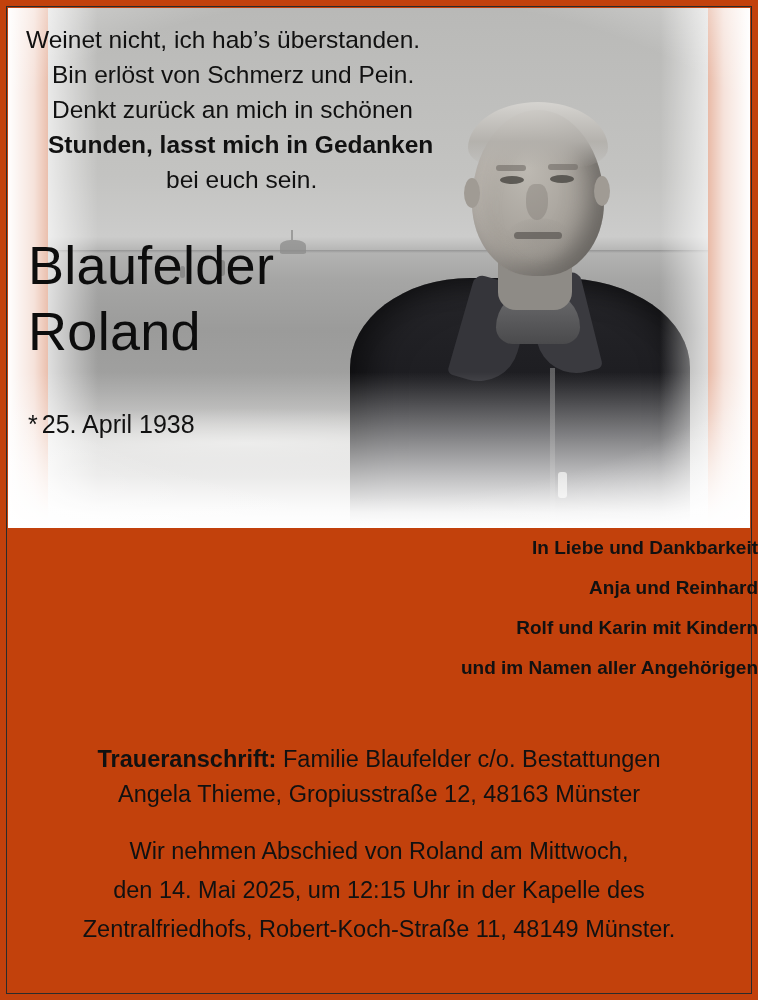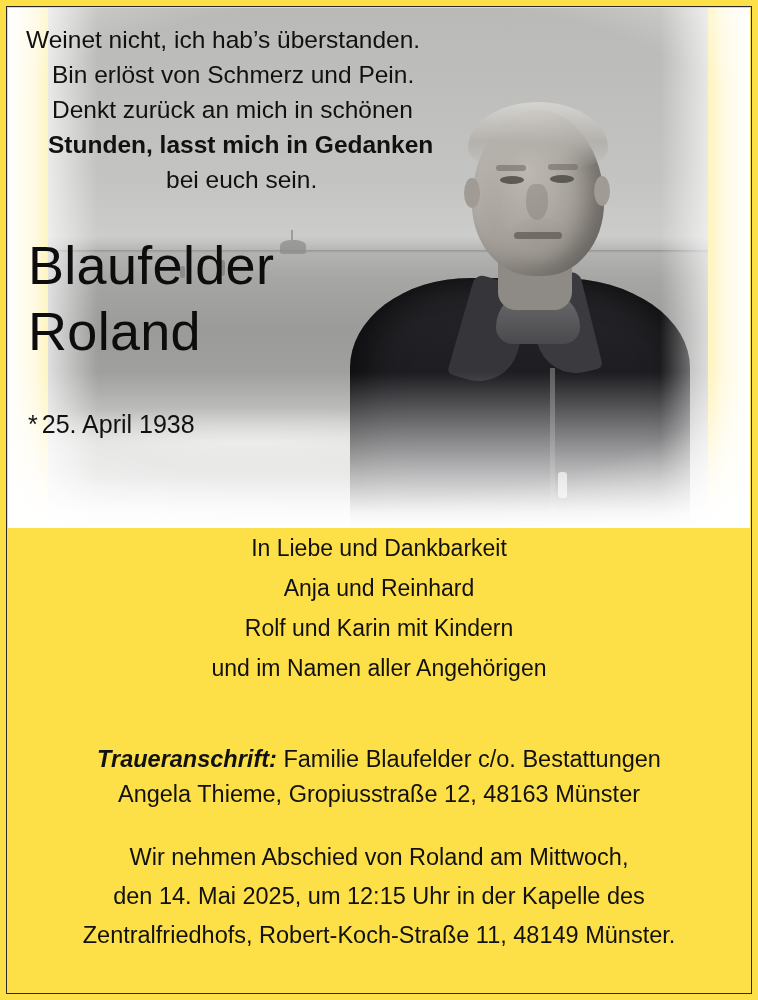--- a/index.html
+++ b/index.html
@@ -9,21 +9,21 @@
   }
   body {
     font-family: "Liberation Sans", sans-serif;
     -webkit-font-smoothing: antialiased;
   }
 
   .obituary {
     position: relative;
     width: 758px;
     height: 1000px;
-    background: #fde047;
+    background: #c2410c;
     box-sizing: border-box;
     overflow: hidden;
   }
 
   
   .frame {
     position: absolute;
     left: 6px;
     top: 6px;
     right: 6px;
@@ -264,49 +264,49 @@
     font-weight: normal;
   }
   .dates .d-line span.sym { margin-right: 4px; }
 
   
   .family {
     position: absolute;
     left: 0;
     top: 528px;
     width: 758px;
-    text-align: center;
-    color: #111;
-    font-size: 23px;
+    text-align: right;
+    color: #111;
+    font-size: 19px;
     line-height: 40px;
+    font-weight: bold;
   }
 
   
   .address {
     position: absolute;
     left: 0;
     top: 742px;
     width: 758px;
     text-align: center;
     color: #111;
     font-size: 23.5px;
     line-height: 35px;
   }
-  .address .lead { font-weight: bold; font-style: italic; }
+  .address .lead { font-weight: bold; }
 
   .notice {
     position: absolute;
     left: 0;
     top: 832px;
     width: 758px;
     text-align: center;
     color: #111;
     font-size: 23.5px;
     line-height: 39px;
-    margin-top: 6px;
   }
 </style>
 </head>
 <body>
 
 <div class="obituary">
 
   <div class="frame"></div>
 
   <div class="photo-area">

